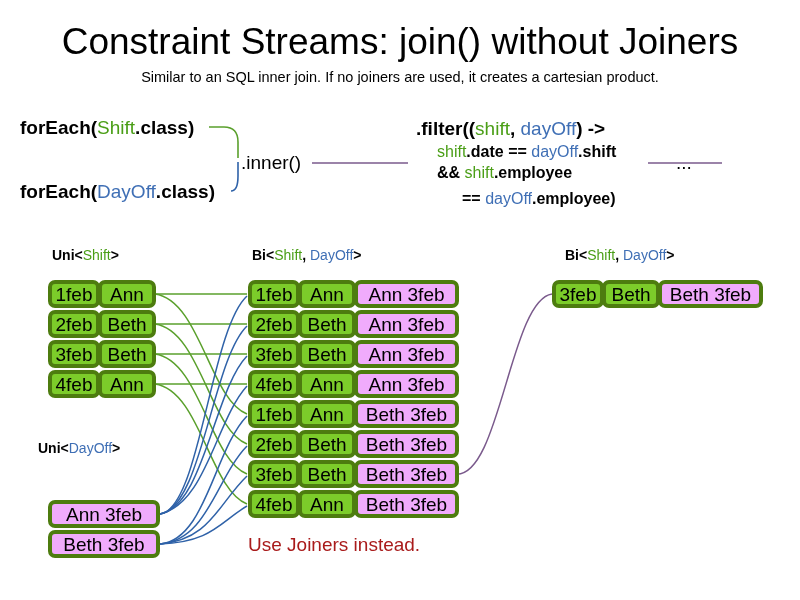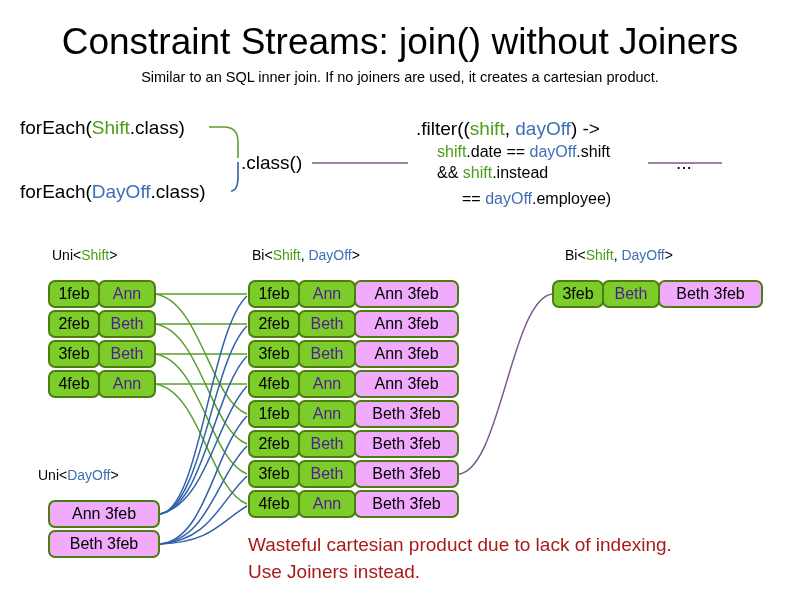--- a/index.html
+++ b/index.html
@@ -22,38 +22,38 @@
   }
   .subtitle{
     position:absolute;left:0;top:69px;width:800px;
     text-align:center;font-size:14.5px;font-weight:400;
   }
 
   .code{position:absolute;font-size:19px;white-space:nowrap;}
   .code.small{font-size:16px;}
   .g{color:#4a9e16;}
   .b{color:#3f6fb5;}
-  .k{color:#000000;}
+  .k{color:#000000;font-weight:bold;}
 
   .lbl{position:absolute;font-size:14px;white-space:nowrap;}
 
   .row{position:absolute;display:flex;align-items:stretch;height:28px;}
   .cell{
     box-sizing:border-box;
-    border:2px solid #4d7c0f;
+    border:4px solid #4d7c0f;
     border-radius:7px;
     display:flex;align-items:center;justify-content:center;
-    font-size:16px;line-height:1;
+    font-size:19px;line-height:1;
     margin-right:-2px;
     position:relative;
   }
   .cell.green{background:#7ccc2a;}
   .cell.blue{background:#f0abfc;}
   .cell.date{width:52px;color:#000;}
-  .cell.emp{width:58px;color:#4c1d95;}
+  .cell.emp{width:58px;color:#000000;}
   .cell.dayoff{width:105px;color:#000;}
   .cell.dayoff.wide{width:112px;}
 
   .warn{
     position:absolute;left:248px;top:531px;
     font-size:19px;color:#a91b1b;line-height:27px;white-space:nowrap;
   }
   .ellipsis{position:absolute;font-size:19px;color:#000;}
 </style>
 </head>
@@ -96,39 +96,39 @@
 
   <div class="layer">
 
     <div class="title">Constraint Streams: join() without Joiners</div>
     <div class="subtitle">Similar to an SQL inner join. If no joiners are used, it creates a cartesian product.</div>
 
     <div class="code" style="left:20px;top:117px;"><span class="k">forEach(</span><span class="g">Shift</span><span class="k">.class)</span></div>
 
     <div class="code" style="left:20px;top:181px;"><span class="k">forEach(</span><span class="b">DayOff</span><span class="k">.class)</span></div>
 
-    <div class="code" style="left:241px;top:152px;">.class()</div>
+    <div class="code" style="left:241px;top:152px;">.inner()</div>
 
     <div class="code" style="left:416px;top:118px;"><span class="k">.filter((</span><span class="g small">shift</span><span class="k small">, </span><span class="b small">dayOff</span><span class="k small">) -&gt;</span></div>
 
     <div class="code small" style="left:437px;top:143px;"><span class="g">shift</span><span class="k">.date == </span><span class="b">dayOff</span><span class="k">.shift</span></div>
 
-    <div class="code small" style="left:437px;top:164px;"><span class="k">&amp;&amp; </span><span class="g">shift</span><span class="k">.instead</span></div>
+    <div class="code small" style="left:437px;top:164px;"><span class="k">&amp;&amp; </span><span class="g">shift</span><span class="k">.employee</span></div>
 
     <div class="code small" style="left:462px;top:190px;"><span class="k">== </span><span class="b">dayOff</span><span class="k">.employee)</span></div>
 
     <div class="ellipsis" style="left:676px;top:152px;">...</div>
 
     <div class="lbl" style="left:52px;top:247px;"><span class="k">Uni&lt;</span><span class="g">Shift</span><span class="k">&gt;</span></div>
 
     <div class="lbl" style="left:252px;top:247px;"><span class="k">Bi&lt;</span><span class="g">Shift</span><span class="k">, </span><span class="b">DayOff</span><span class="k">&gt;</span></div>
 
     <div class="lbl" style="left:565px;top:247px;"><span class="k">Bi&lt;</span><span class="g">Shift</span><span class="k">, </span><span class="b">DayOff</span><span class="k">&gt;</span></div>
 
-    <div class="lbl" style="left:38px;top:467px;"><span class="k">Uni&lt;</span><span class="b">DayOff</span><span class="k">&gt;</span></div>
+    <div class="lbl" style="left:38px;top:440px;"><span class="k">Uni&lt;</span><span class="b">DayOff</span><span class="k">&gt;</span></div>
 
     <div class="row" style="left:48px;top:280px;">
         <div class="cell green date">1feb</div>
         <div class="cell green emp">Ann</div>
       </div>
     <div class="row" style="left:48px;top:310px;">
         <div class="cell green date">2feb</div>
         <div class="cell green emp">Beth</div>
       </div>
     <div class="row" style="left:48px;top:340px;">
@@ -188,18 +188,17 @@
         <div class="cell blue dayoff">Beth 3feb</div>
       </div>
 
     <div class="row" style="left:552px;top:280px;">
         <div class="cell green date">3feb</div>
         <div class="cell green emp">Beth</div>
         <div class="cell blue dayoff">Beth 3feb</div>
       </div>
 
     <div class="warn">
-      <div>Wasteful cartesian product due to lack of indexing.</div>
       <div>Use Joiners instead.</div>
     </div>
 
   </div>
 </div>
 
 </body></html>

